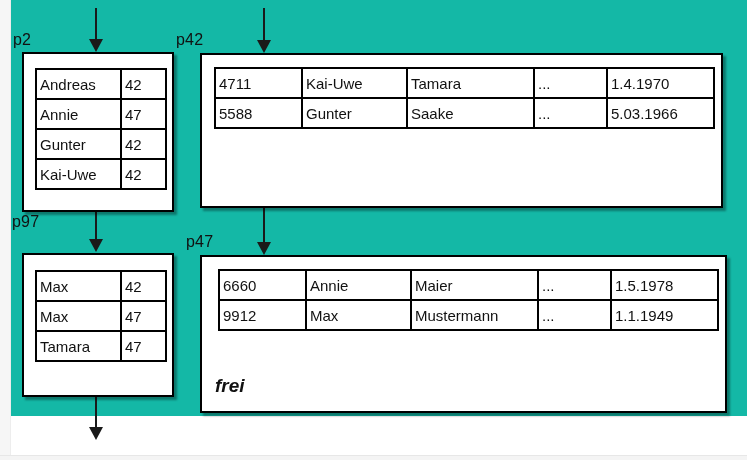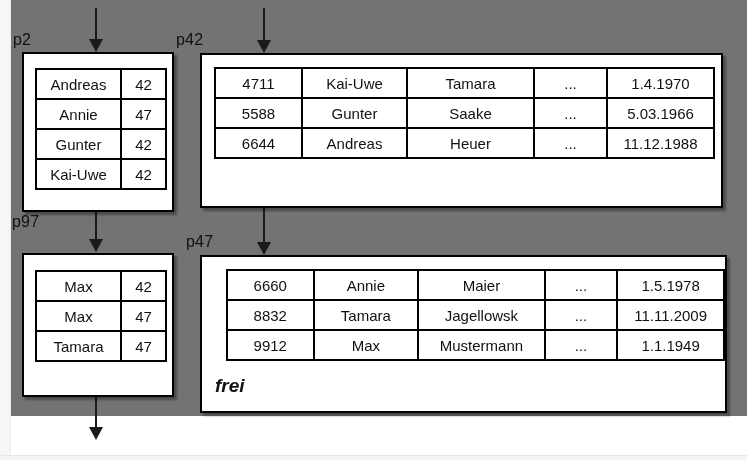--- a/index.html
+++ b/index.html
@@ -3,21 +3,21 @@
 <meta charset="utf-8">
 <style>
   html, body { margin: 0; padding: 0; }
   body {
     width: 747px; height: 460px;
     background: #ffffff;
     font-family: "Liberation Sans", "DejaVu Sans", sans-serif;
     color: #111;
     overflow: hidden;
   }
-  .canvas { position: relative; width: 747px; height: 416px; background: #737373; }
+  .canvas { position: relative; width: 747px; height: 416px; background: #14b8a6; }
 
   
   .margin-left {
     position: absolute; left: 0; top: 0; width: 10px; height: 460px;
     background: #f6f6f6; border-right: 1px solid #ededed;
   }
   .margin-bottom {
     position: absolute; left: 0; top: 455px; width: 747px; height: 5px;
     background: #f4f4f4; border-top: 1px solid #e7e7e7;
   }
@@ -30,21 +30,21 @@
     position: absolute; background: #ffffff;
     border: 2px solid #000;
     box-shadow: 3px 3px 2px rgba(0,0,0,0.35);
     box-sizing: border-box;
   }
 
   table.tbl { border-collapse: collapse; table-layout: fixed; }
   table.tbl td {
     border: 2px solid #000;
     height: 28px; padding: 0 3px;
-    text-align: center; vertical-align: middle;
+    text-align: left; vertical-align: middle;
     font-size: 15px; font-weight: 500;
     white-space: nowrap; overflow: hidden;
   }
 
   .frei {
     position: absolute; left: 13px; bottom: 14px;
     font-size: 19px; font-style: italic; font-weight: 700;
   }
 
   .arrow { position: absolute; width: 14px; }
@@ -135,27 +135,20 @@
         <td>...</td>
         <td>1.4.1970</td>
       </tr>
       <tr>
         <td>5588</td>
         <td>Gunter</td>
         <td>Saake</td>
         <td>...</td>
         <td>5.03.1966</td>
       </tr>
-      <tr>
-        <td>6644</td>
-        <td>Andreas</td>
-        <td>Heuer</td>
-        <td>...</td>
-        <td>11.12.1988</td>
-      </tr>
     </tbody>
       </table>
   </div>
 
   <div class="page-label" style="left:12px; top:213px">p97</div>
   <div class="page-box" style="left:22px; top:253px; width:152px; height:144px">
     <table class="tbl" style="margin:15px 0 0 11px">
       <colgroup>
           <col style="width:85px">
           <col style="width:45px">
@@ -172,44 +165,37 @@
       <tr>
         <td>Tamara</td>
         <td>47</td>
       </tr>
     </tbody>
       </table>
   </div>
 
   <div class="page-label" style="left:186px; top:233px">p47</div>
   <div class="page-box" style="left:200px; top:255px; width:527px; height:158px">
-    <table class="tbl" style="margin:12px 0 0 24px">
+    <table class="tbl" style="margin:12px 0 0 16px">
       <colgroup>
         <col style="width:87px">
           <col style="width:105px">
           <col style="width:127px">
           <col style="width:73px">
           <col style="width:107px">
       </colgroup>
       <tbody>
           <tr>
         <td>6660</td>
         <td>Annie</td>
         <td>Maier</td>
         <td>...</td>
         <td>1.5.1978</td>
       </tr>
       <tr>
-        <td>8832</td>
-        <td>Tamara</td>
-        <td>Jagellowsk</td>
-        <td>...</td>
-        <td>11.11.2009</td>
-      </tr>
-      <tr>
         <td>9912</td>
         <td>Max</td>
         <td>Mustermann</td>
         <td>...</td>
         <td>1.1.1949</td>
       </tr>
     </tbody>
       </table>
     <div class="frei">frei</div>
   </div>

